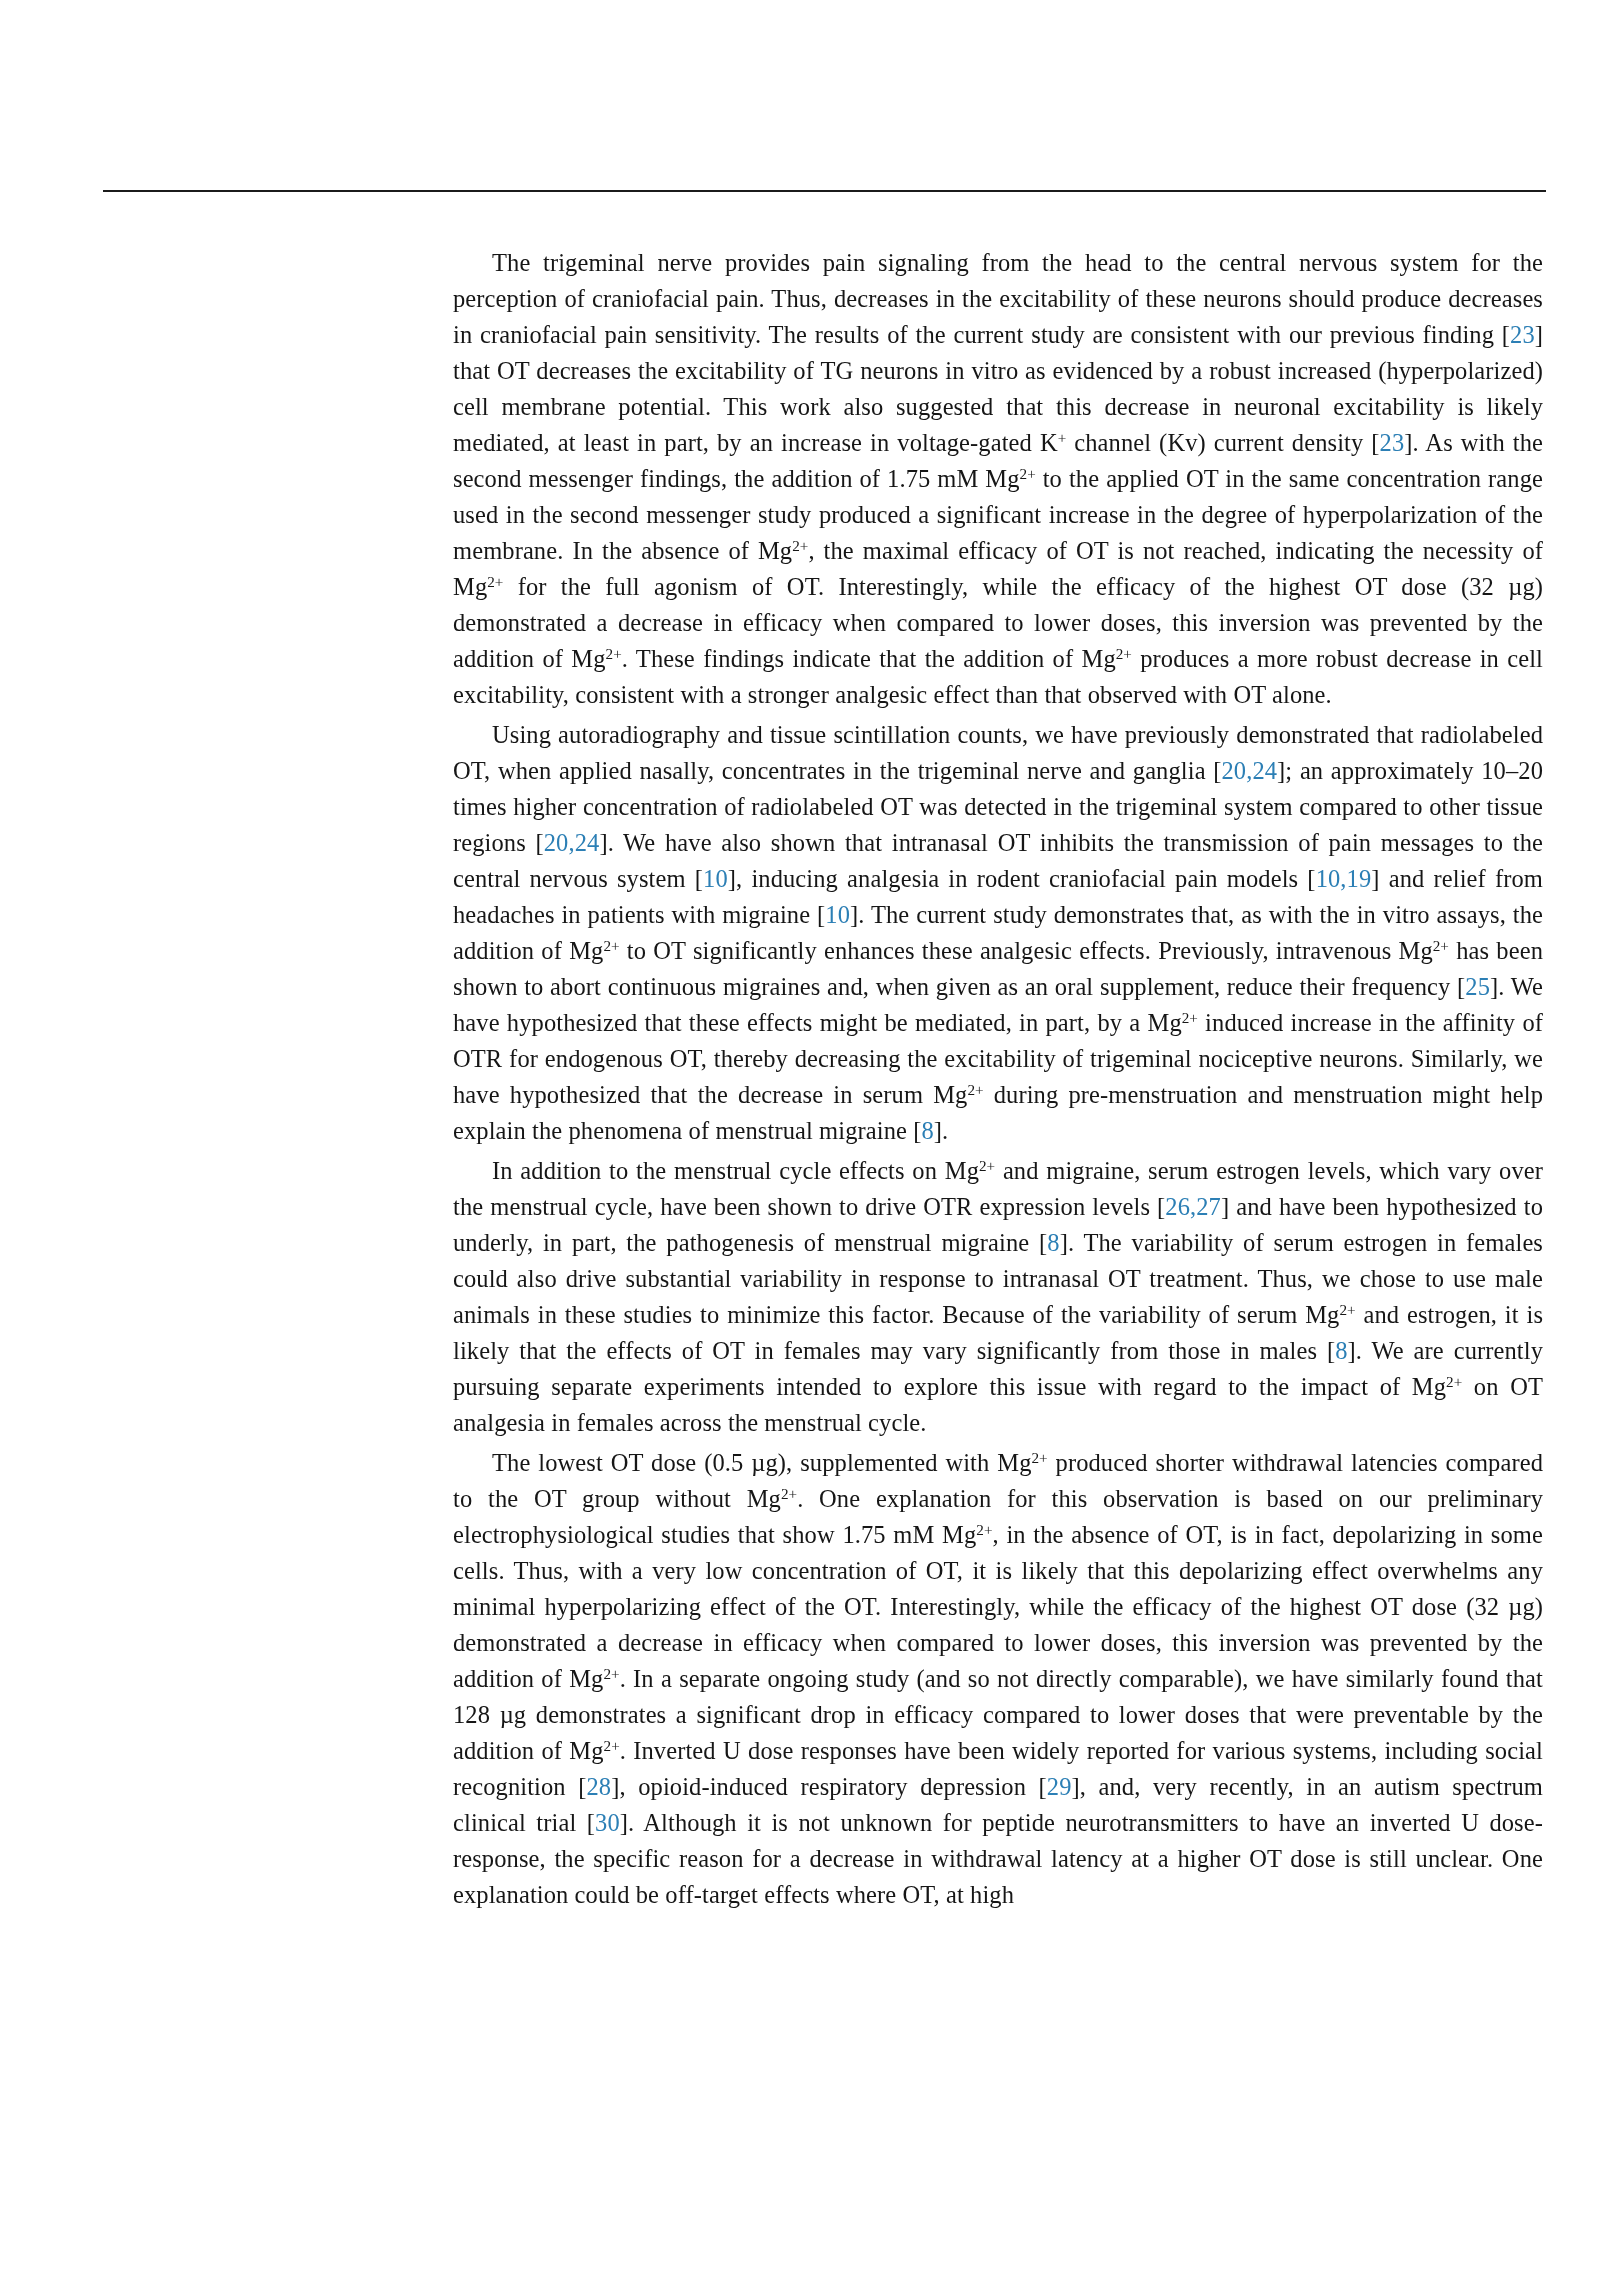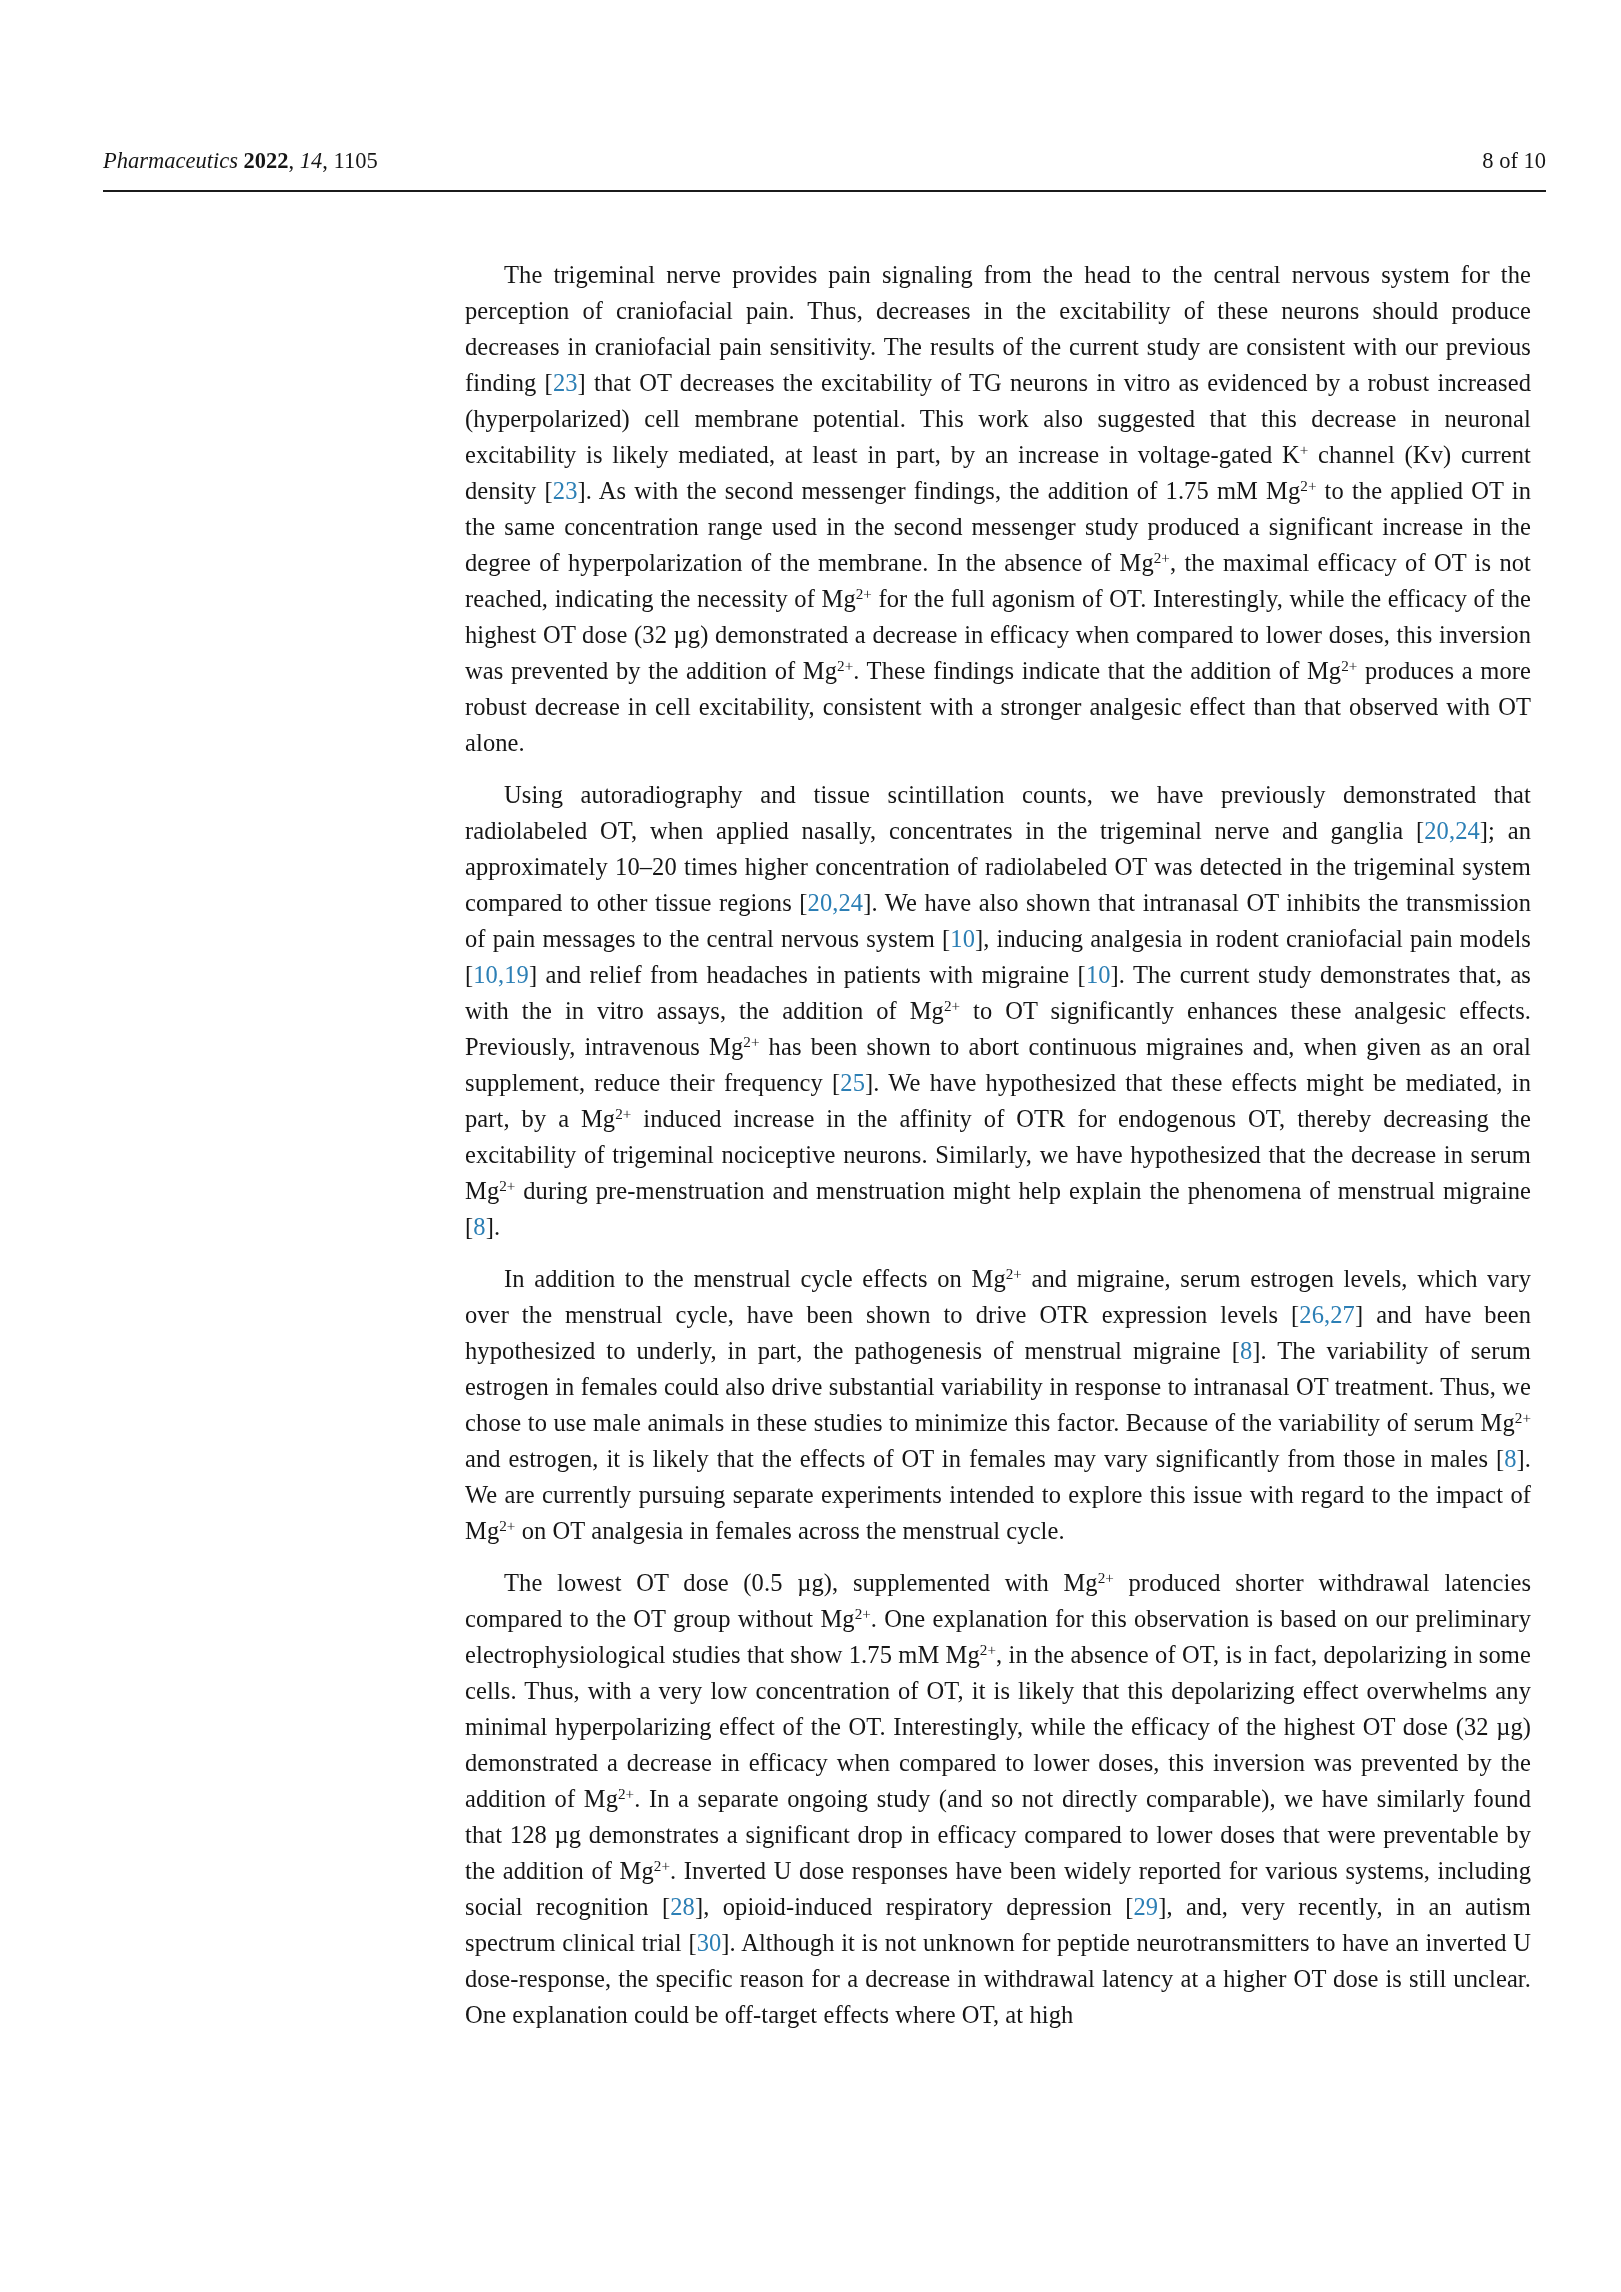--- a/index.html
+++ b/index.html
@@ -38,44 +38,40 @@
     position: absolute;
     left: 449px;
     width: 1098px;
     top: 241px;
     font-size: 24.5px;
     line-height: 36px;
     text-align: justify;
     letter-spacing: 0.1px;
   }
   .para {
-    margin: 16px;
+    margin: 4px;
     text-indent: 39px;
   }
   .para sup {
     font-size: 0.62em;
     line-height: 0;
     vertical-align: baseline;
     position: relative;
     top: -0.55em;
     letter-spacing: 0;
   }
   .cite {
     color: #2c7fb5;
     cursor: pointer;
   }
 </style>
 </head>
 <body>
 
 <div class="page">
-  <div class="header">
-    <div class="journal-citation"><span class="it">Pharmaceutics </span><span class="bd">2022</span><span class="">, </span><span class="it">14</span><span class="">, 1105</span></div>
-    <div>8 of 10</div>
-  </div>
   <div class="header-rule"></div>
   <div class="content">
       <p class="para"><span>The trigeminal nerve provides pain signaling from the head to the central nervous system for the perception of craniofacial pain. Thus, decreases in the excitability of these neurons should produce decreases in craniofacial pain sensitivity. The results of the current study are consistent with our previous finding [</span><span class="cite">23</span><span>] that OT decreases the excitability of TG neurons in vitro as evidenced by a robust increased (hyperpolarized) cell membrane potential. This work also suggested that this decrease in neuronal excitability is likely mediated, at least in part, by an increase in voltage-gated K</span><sup>+</sup><span> channel (Kv) current density [</span><span class="cite">23</span><span>]. As with the second messenger findings, the addition of 1.75 mM Mg</span><sup>2+</sup><span> to the applied OT in the same concentration range used in the second messenger study produced a significant increase in the degree of hyperpolarization of the membrane. In the absence of Mg</span><sup>2+</sup><span>, the maximal efficacy of OT is not reached, indicating the necessity of Mg</span><sup>2+</sup><span> for the full agonism of OT. Interestingly, while the efficacy of the highest OT dose (32 µg) demonstrated a decrease in efficacy when compared to lower doses, this inversion was prevented by the addition of Mg</span><sup>2+</sup><span>. These findings indicate that the addition of Mg</span><sup>2+</sup><span> produces a more robust decrease in cell excitability, consistent with a stronger analgesic effect than that observed with OT alone.</span></p>
       <p class="para"><span>Using autoradiography and tissue scintillation counts, we have previously demonstrated that radiolabeled OT, when applied nasally, concentrates in the trigeminal nerve and ganglia [</span><span class="cite">20,24</span><span>]; an approximately 10–20 times higher concentration of radiolabeled OT was detected in the trigeminal system compared to other tissue regions [</span><span class="cite">20,24</span><span>]. We have also shown that intranasal OT inhibits the transmission of pain messages to the central nervous system [</span><span class="cite">10</span><span>], inducing analgesia in rodent craniofacial pain models [</span><span class="cite">10,19</span><span>] and relief from headaches in patients with migraine [</span><span class="cite">10</span><span>]. The current study demonstrates that, as with the in vitro assays, the addition of Mg</span><sup>2+</sup><span> to OT significantly enhances these analgesic effects. Previously, intravenous Mg</span><sup>2+</sup><span> has been shown to abort continuous migraines and, when given as an oral supplement, reduce their frequency [</span><span class="cite">25</span><span>]. We have hypothesized that these effects might be mediated, in part, by a Mg</span><sup>2+</sup><span> induced increase in the affinity of OTR for endogenous OT, thereby decreasing the excitability of trigeminal nociceptive neurons. Similarly, we have hypothesized that the decrease in serum Mg</span><sup>2+</sup><span> during pre-menstruation and menstruation might help explain the phenomena of menstrual migraine [</span><span class="cite">8</span><span>].</span></p>
       <p class="para"><span>In addition to the menstrual cycle effects on Mg</span><sup>2+</sup><span> and migraine, serum estrogen levels, which vary over the menstrual cycle, have been shown to drive OTR expression levels [</span><span class="cite">26,27</span><span>] and have been hypothesized to underly, in part, the pathogenesis of menstrual migraine [</span><span class="cite">8</span><span>]. The variability of serum estrogen in females could also drive substantial variability in response to intranasal OT treatment. Thus, we chose to use male animals in these studies to minimize this factor. Because of the variability of serum Mg</span><sup>2+</sup><span> and estrogen, it is likely that the effects of OT in females may vary significantly from those in males [</span><span class="cite">8</span><span>]. We are currently pursuing separate experiments intended to explore this issue with regard to the impact of Mg</span><sup>2+</sup><span> on OT analgesia in females across the menstrual cycle.</span></p>
       <p class="para"><span>The lowest OT dose (0.5 µg), supplemented with Mg</span><sup>2+</sup><span> produced shorter withdrawal latencies compared to the OT group without Mg</span><sup>2+</sup><span>. One explanation for this observation is based on our preliminary electrophysiological studies that show 1.75 mM Mg</span><sup>2+</sup><span>, in the absence of OT, is in fact, depolarizing in some cells. Thus, with a very low concentration of OT, it is likely that this depolarizing effect overwhelms any minimal hyperpolarizing effect of the OT. Interestingly, while the efficacy of the highest OT dose (32 µg) demonstrated a decrease in efficacy when compared to lower doses, this inversion was prevented by the addition of Mg</span><sup>2+</sup><span>. In a separate ongoing study (and so not directly comparable), we have similarly found that 128 µg demonstrates a significant drop in efficacy compared to lower doses that were preventable by the addition of Mg</span><sup>2+</sup><span>. Inverted U dose responses have been widely reported for various systems, including social recognition [</span><span class="cite">28</span><span>], opioid-induced respiratory depression [</span><span class="cite">29</span><span>], and, very recently, in an autism spectrum clinical trial [</span><span class="cite">30</span><span>]. Although it is not unknown for peptide neurotransmitters to have an inverted U dose-response, the specific reason for a decrease in withdrawal latency at a higher OT dose is still unclear. One explanation could be off-target effects where OT, at high</span></p>
     </div>
 </div>
 
 

